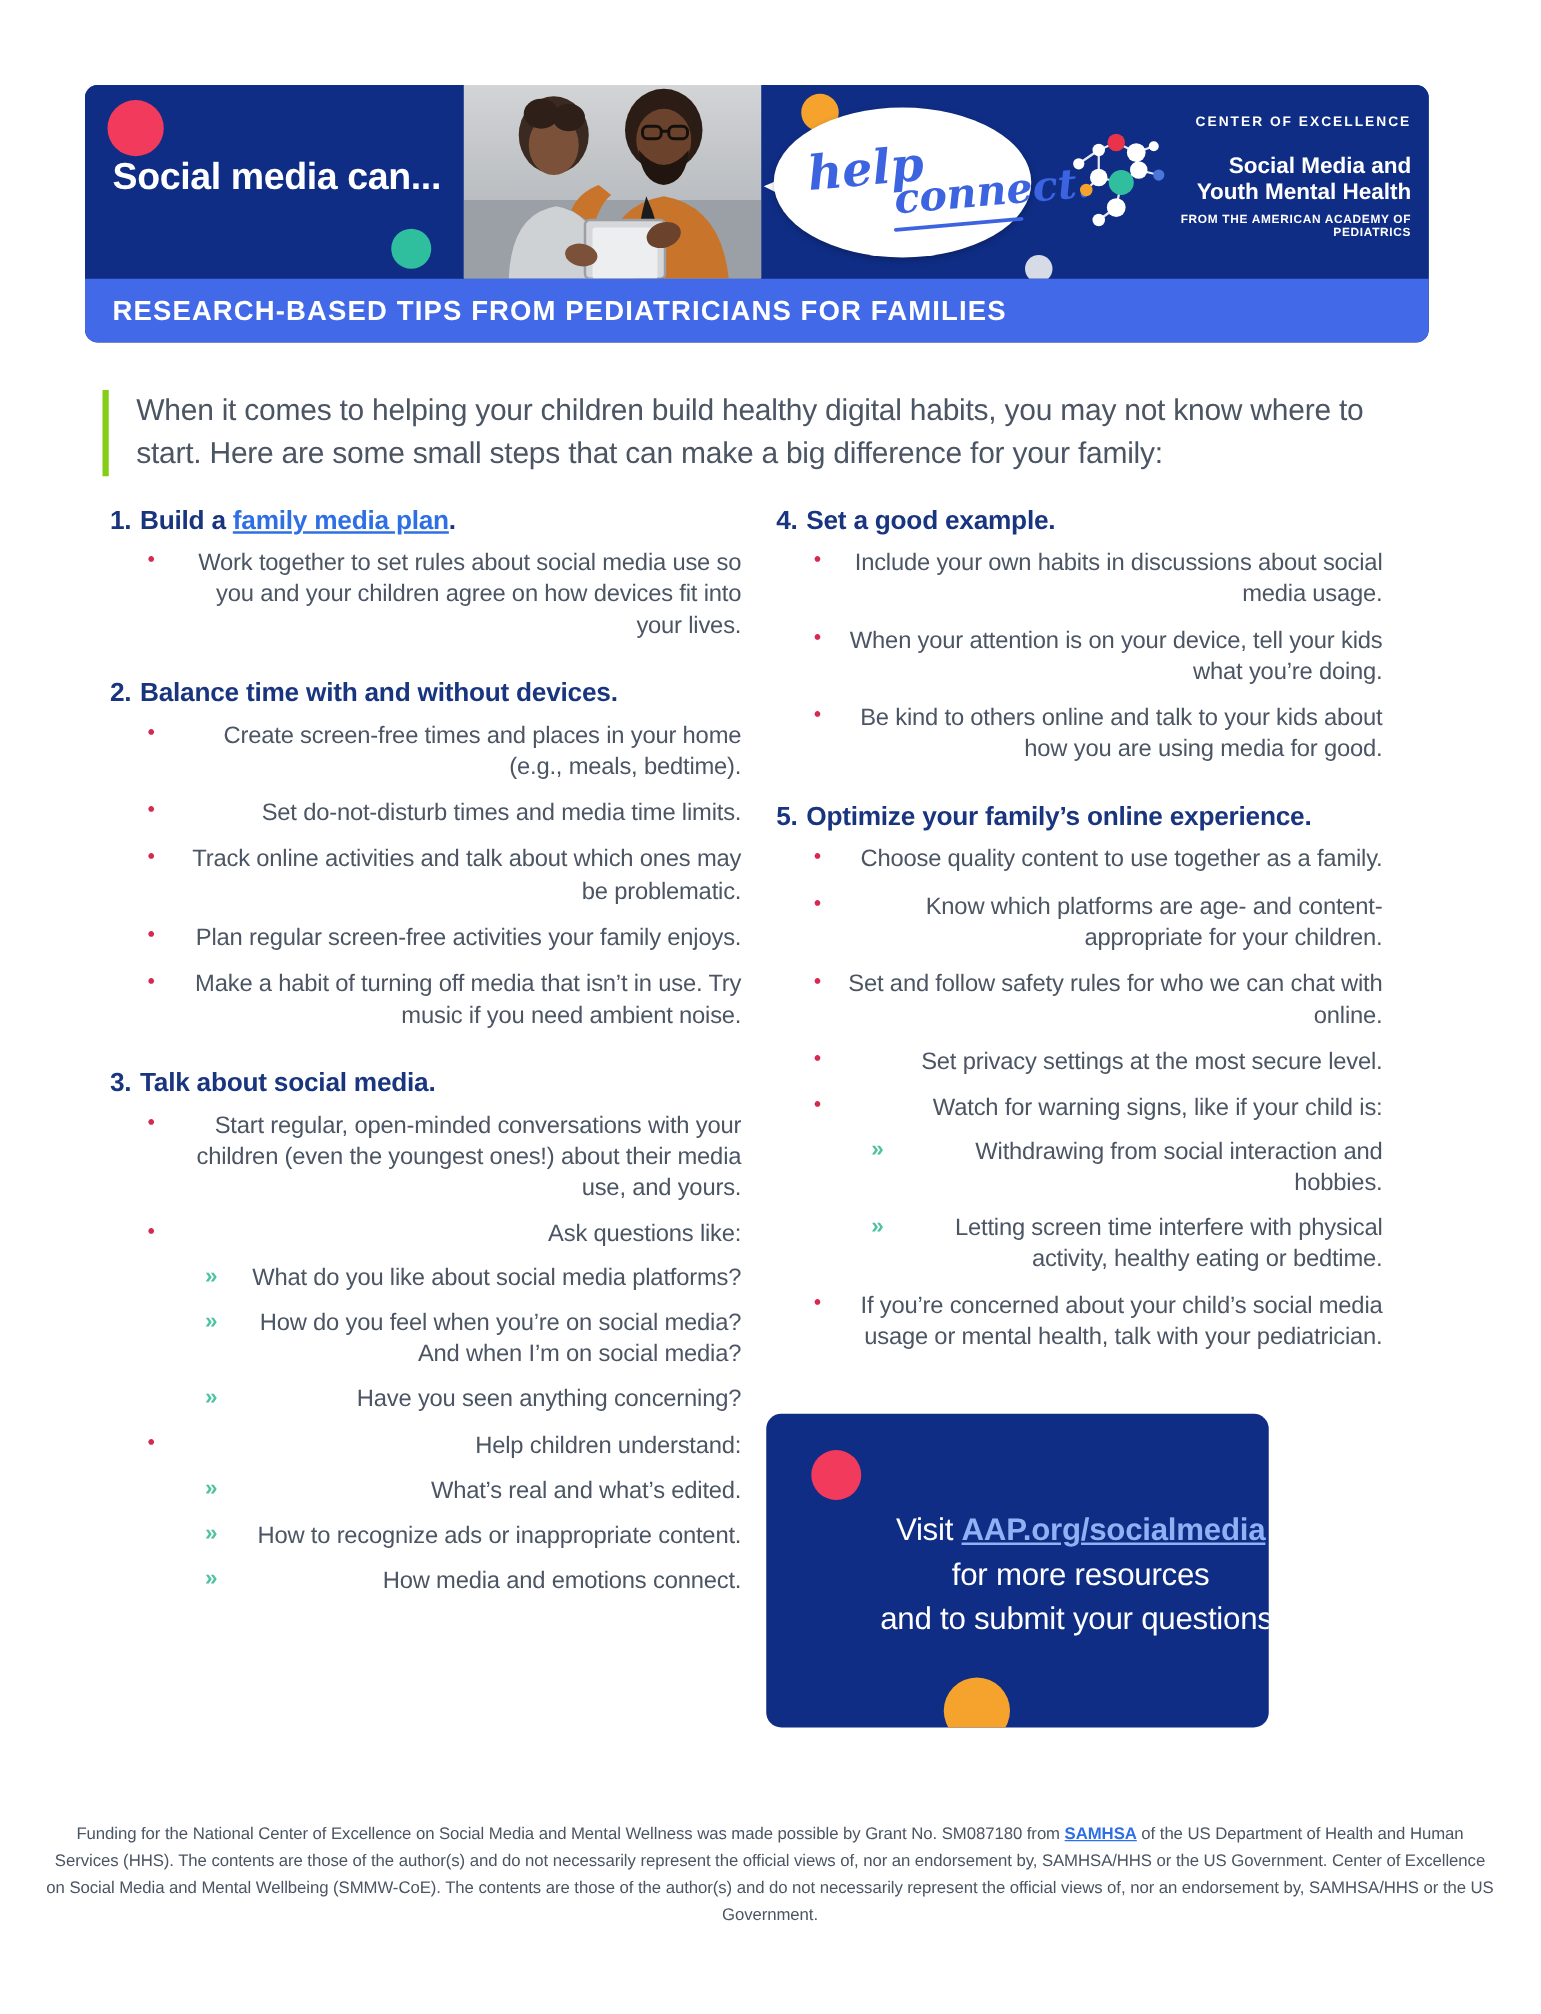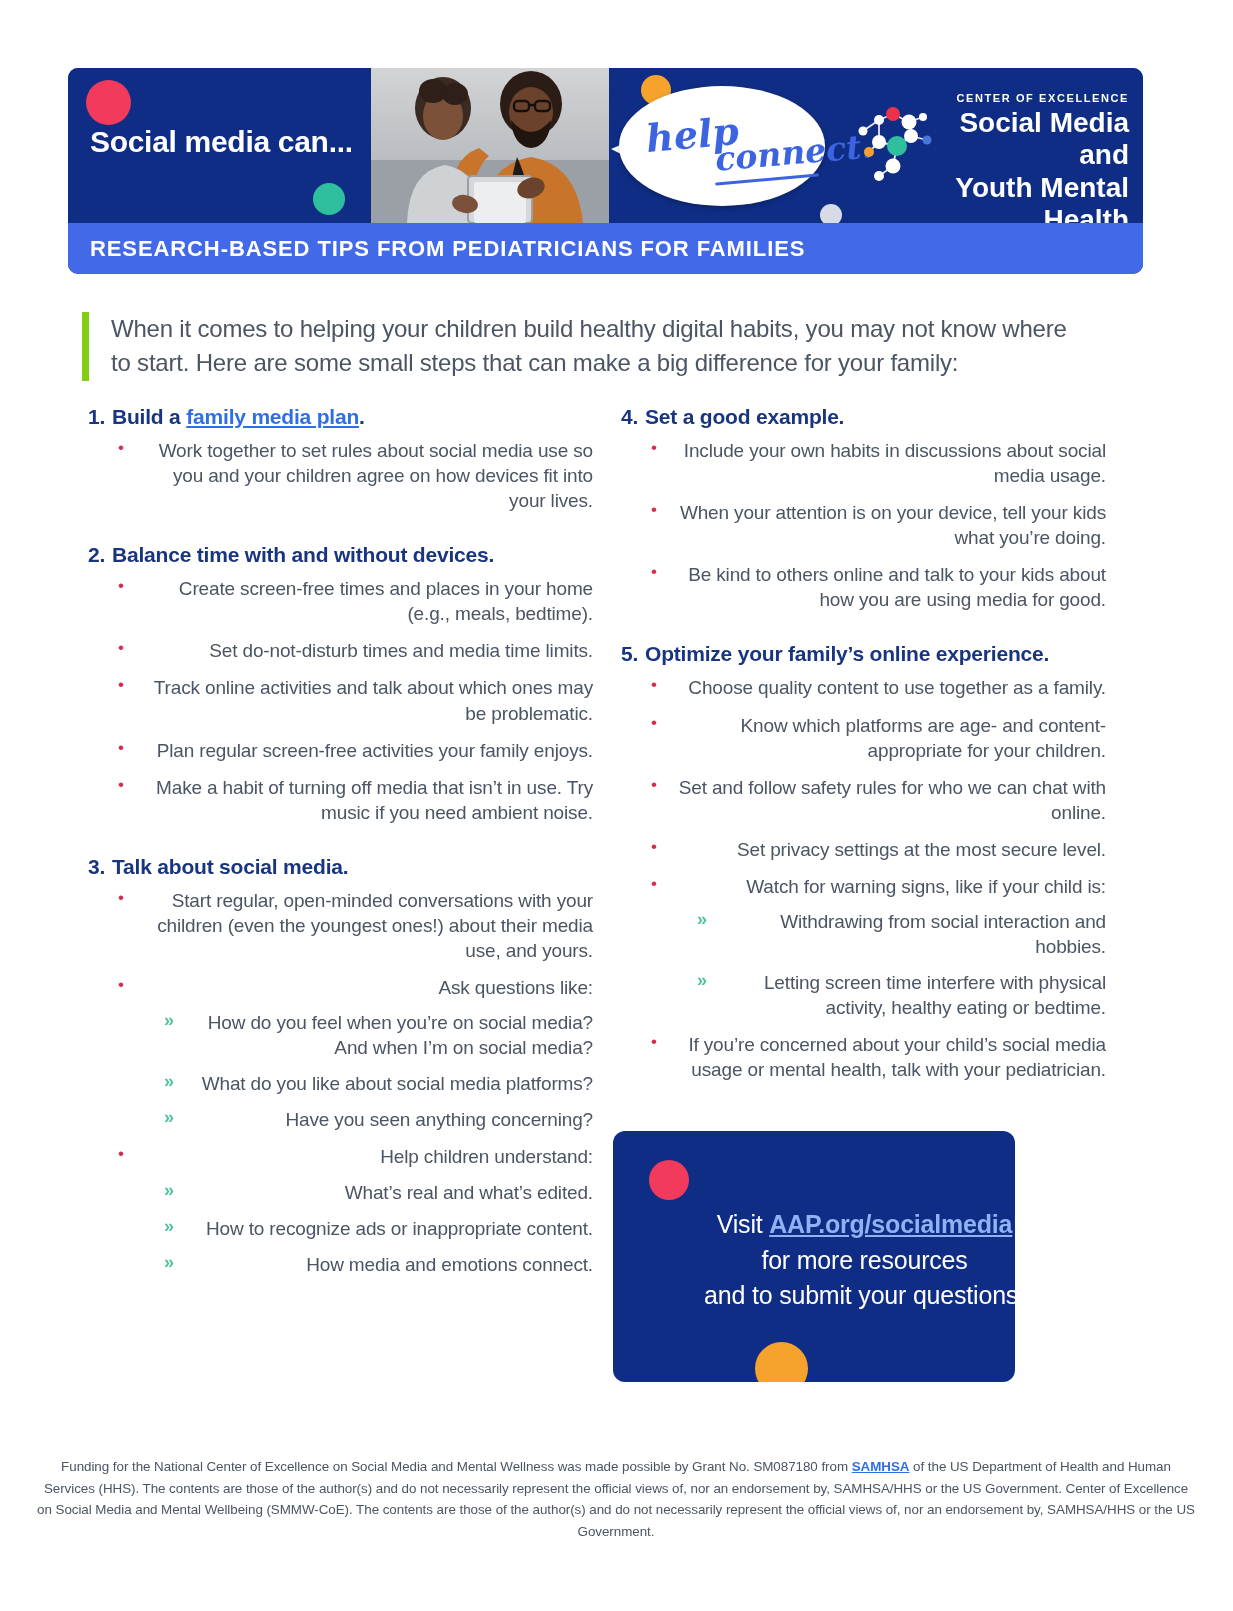--- a/index.html
+++ b/index.html
@@ -72,38 +72,38 @@
   }
   .bt-underline {
     position:absolute; left:96px; top:92px; width:104px; height:3px;
     background:#3c63e0; transform: rotate(-5deg); border-radius:2px;
   }
 
   .logo { position:absolute; left:781px; top:24px; width:280px; height:107px; }
   .logo-mark { position:absolute; left:0; top:6px; width:92px; height:92px; }
   .logo-text { position:absolute; left:92px; top:0; width:188px; }
   .logo-l1 { font-size:11px; font-weight:700; color:#ffffff; letter-spacing:1.6px; text-align:right; }
-  .logo-l2 { font-size:28px; font-weight:700; color:#ffffff; text-align:right; line-height:1.16; margin-top:3px; }
+  .logo-l2 { font-size:18px; font-weight:700; color:#ffffff; text-align:right; line-height:1.16; margin-top:18px; }
   .logo-l3 { font-size:9.5px; font-weight:700; color:#ffffff; letter-spacing:0.55px; text-align:right; margin-top:6px; }
 
   .subbar {
     position:absolute; left:0; top:155px; width:1075px; height:51px;
     background:#4169e8; border-radius:0 0 10px 10px;
     display:flex; align-items:center;
   }
   .subbar-text {
     margin-left:22px; color:#ffffff; font-size:22px; font-weight:700;
     letter-spacing:0.9px;
   }
 
   
   .intro {
     position:absolute; left:82px; top:312px; width:1010px;
     padding-left:22px;
-    border-left:7px solid #84cc16;
+    border-left:5px solid #84cc16;
   }
   .intro p {
     font-size:24px; line-height:1.43; color:#4b5563;
     letter-spacing:-0.2px;
   }
 
   
   .col-left { position:absolute; left:88px; top:405px; width:505px; }
   .col-right { position:absolute; left:621px; top:405px; width:485px; }
 
@@ -294,22 +294,22 @@
         </ul>
       </div>
       <div class="sec">
         <div class="sec-head">
           <span class="sec-num">3.</span>
           <span>Talk about social media.</span>
         </div>
         <ul class="b1">
           <li><span>Start regular, open-minded conversations with your children (even the youngest ones!) about their media use, and yours.</span></li>
           <li><span>Ask questions like:</span><ul class="b2">
+              <li>What do you like about social media platforms?</li>
               <li>How do you feel when you’re on social media? And when I’m on social media?</li>
-              <li>What do you like about social media platforms?</li>
               <li>Have you seen anything concerning?</li>
             </ul></li>
           <li><span>Help children understand:</span><ul class="b2">
               <li>What’s real and what’s edited.</li>
               <li>How to recognize ads or inappropriate content.</li>
               <li>How media and emotions connect.</li>
             </ul></li>
         </ul>
       </div>
     </div>

